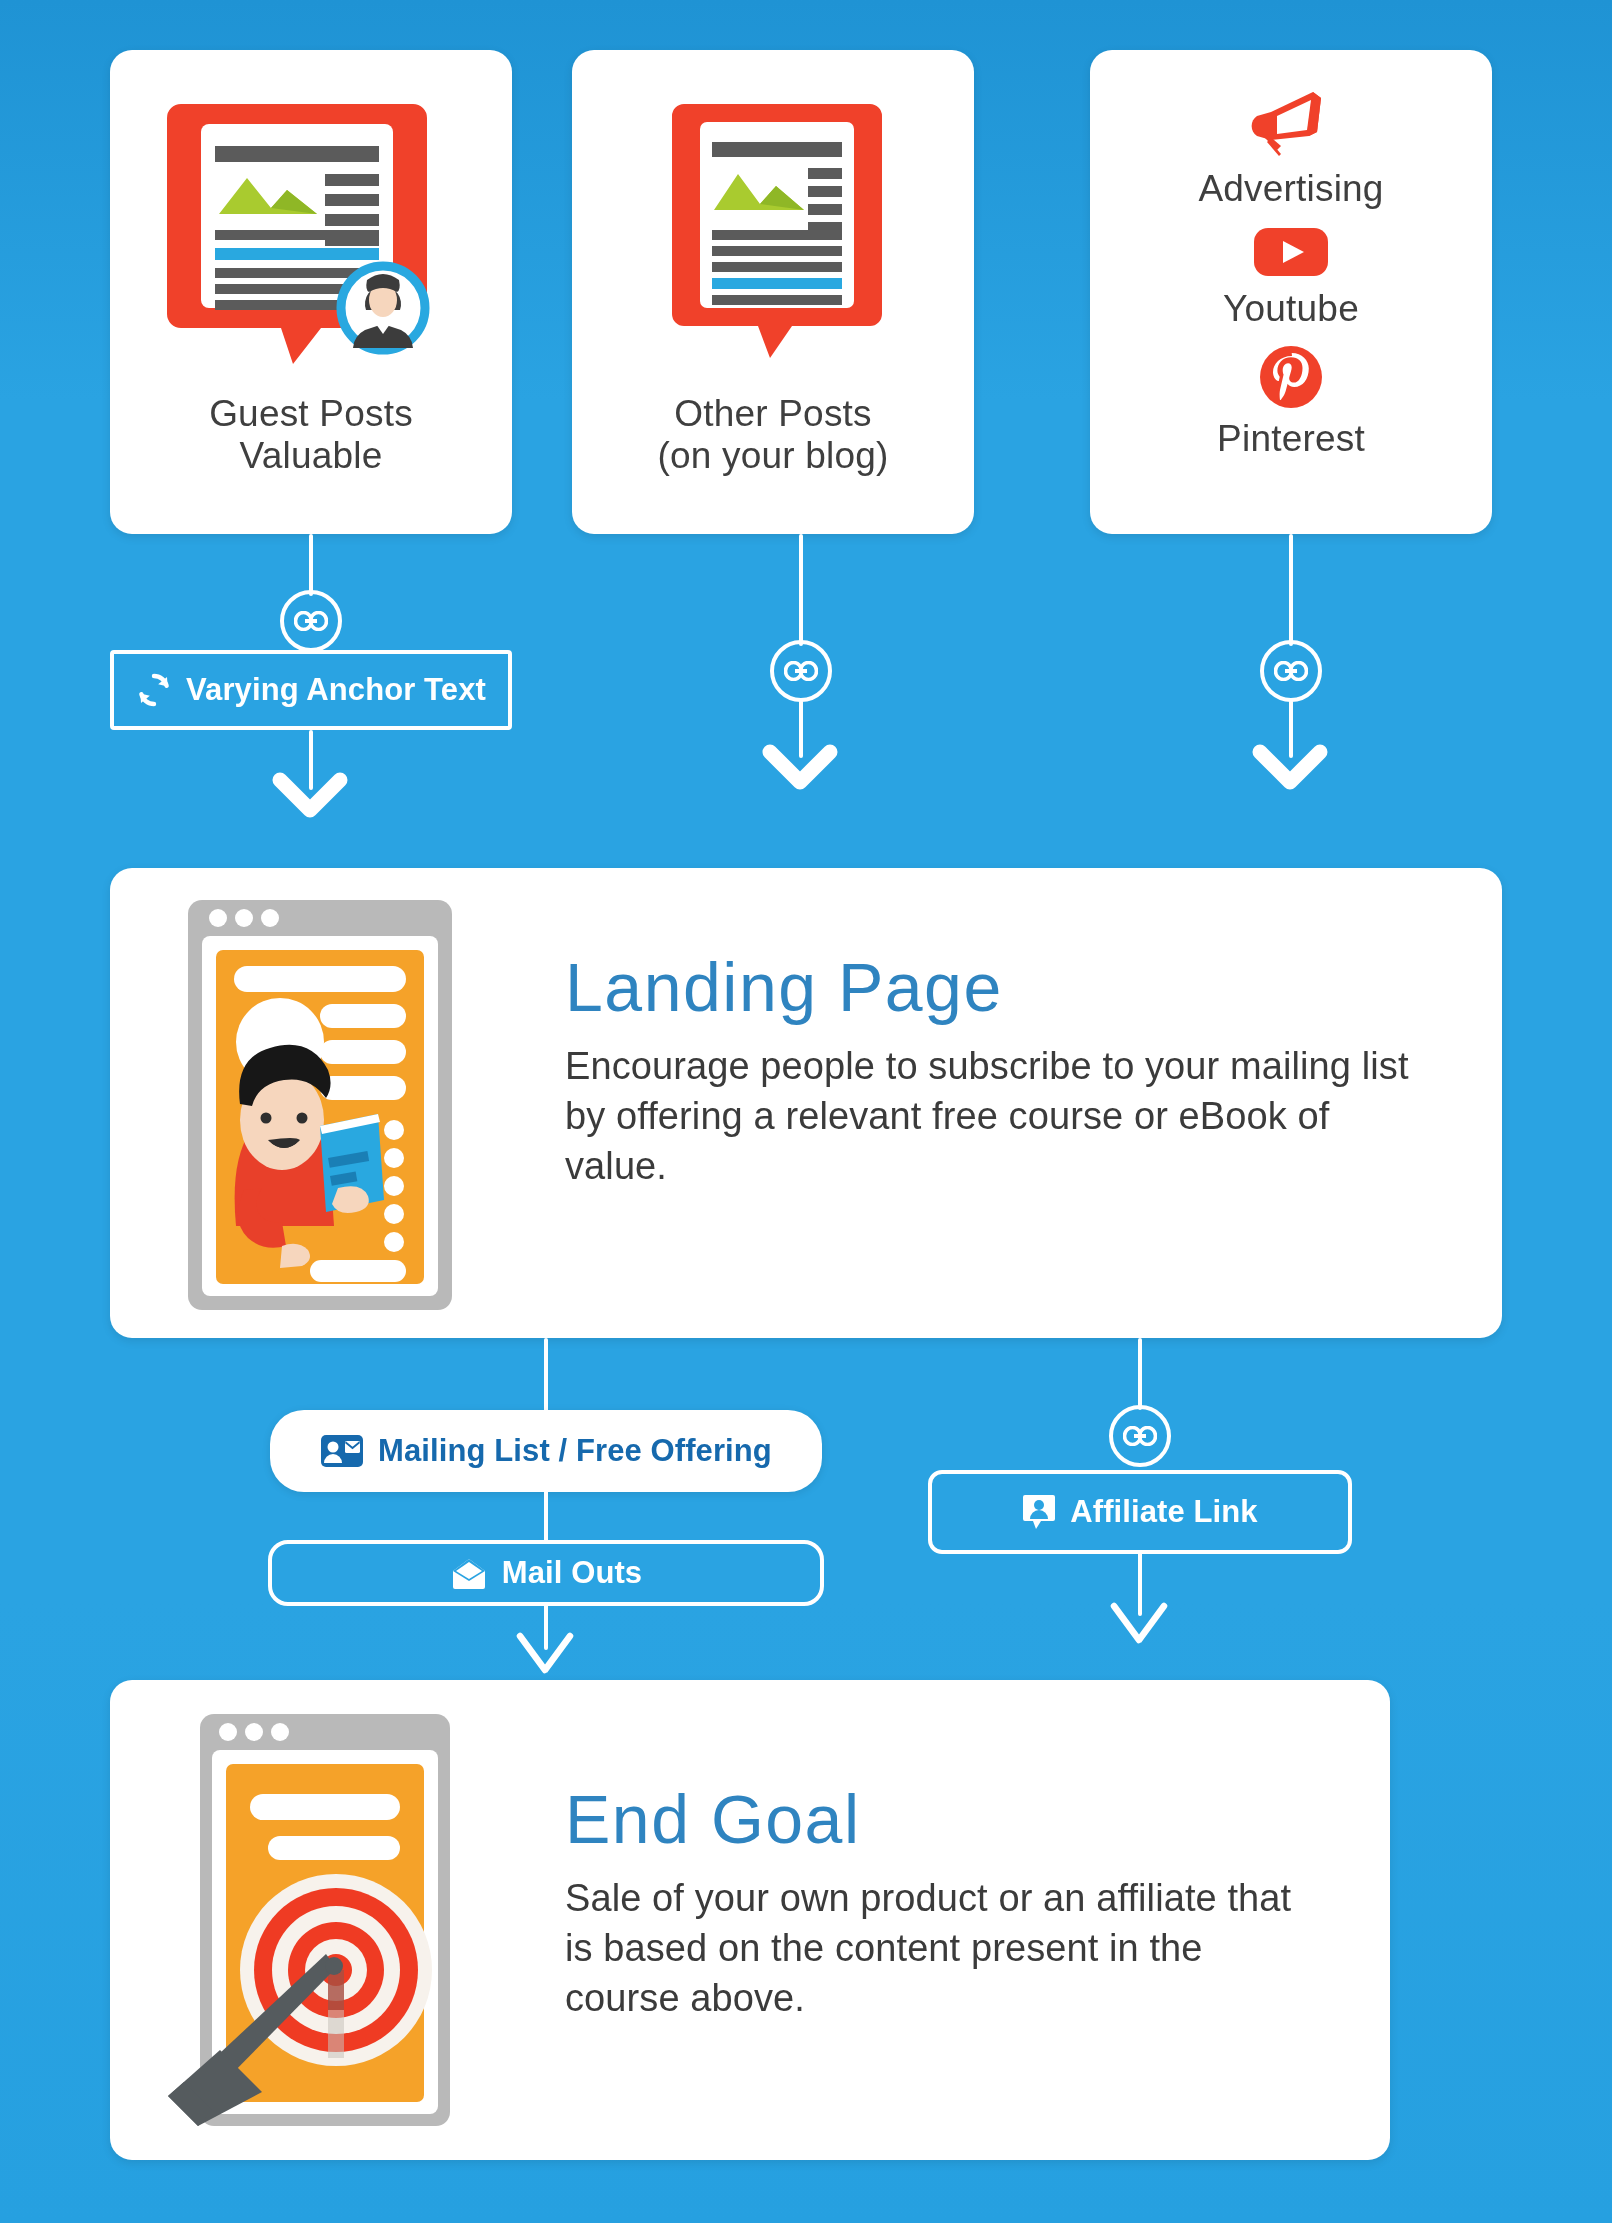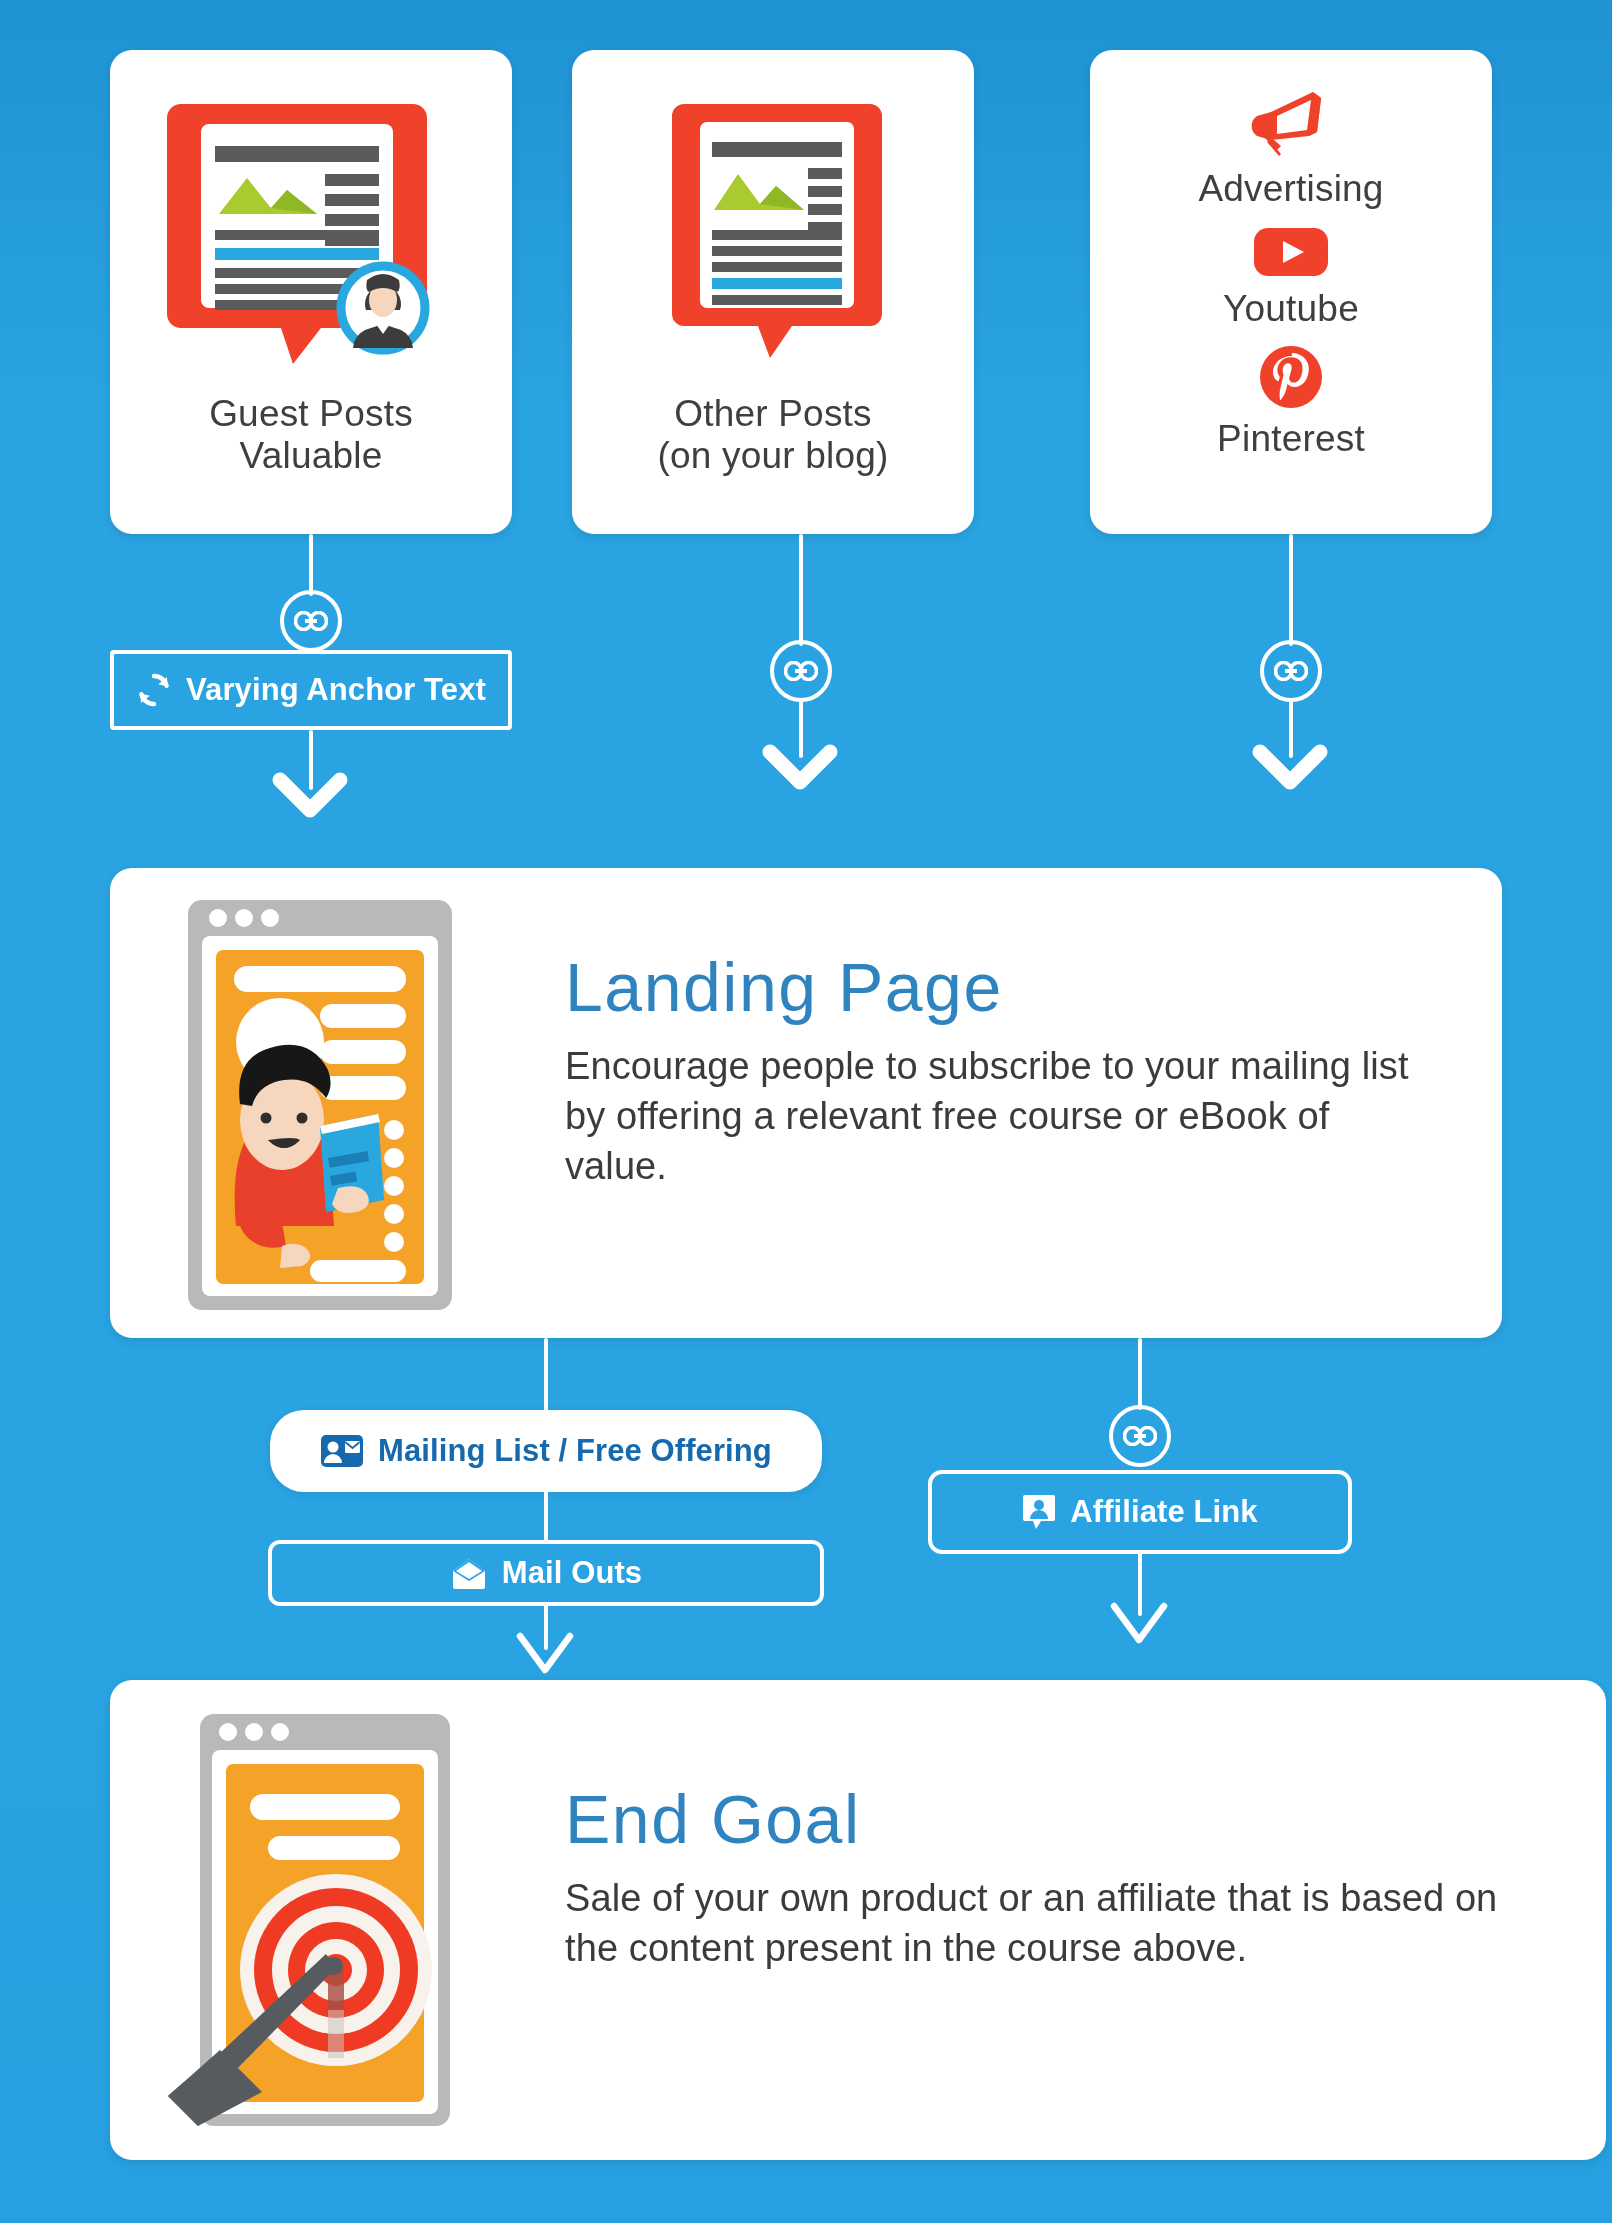--- a/index.html
+++ b/index.html
@@ -93,26 +93,26 @@
     background: #ffffff;
     color: #1669ad;
     border-radius: 34px;
     box-shadow: 0 2px 8px rgba(0,0,0,0.10);
     text-align: center;
   }
   .chip .chip-icon { display: flex; align-items: center; }
 
   #chip-anchor   { left: 110px; top: 650px;  width: 402px; height: 80px; border-radius: 4px; }
   #chip-mailing  { left: 270px; top: 1410px; width: 552px; height: 82px; }
-  #chip-mailouts { left: 268px; top: 1540px; width: 556px; height: 66px; border-radius: 12px; }
+  #chip-mailouts { left: 268px; top: 1540px; width: 556px; height: 66px; border-radius: 20px; }
   #chip-affiliate{ left: 928px; top: 1470px; width: 424px; height: 84px; border-radius: 14px; }
 
   
   #card-landing { left: 110px; top: 868px;  width: 1392px; height: 470px; }
-  #card-endgoal { left: 110px; top: 1680px; width: 1496px; height: 480px; }
+  #card-endgoal { left: 110px; top: 1680px; width: 1280px; height: 480px; }
 
   .section-visual { position: absolute; left: 60px; top: 0; }
   .section-body {
     position: absolute;
     left: 455px; right: 68px;
   }
   .section-title {
     color: #2f84c0;
     font-weight: 300;
     font-size: 68px;

